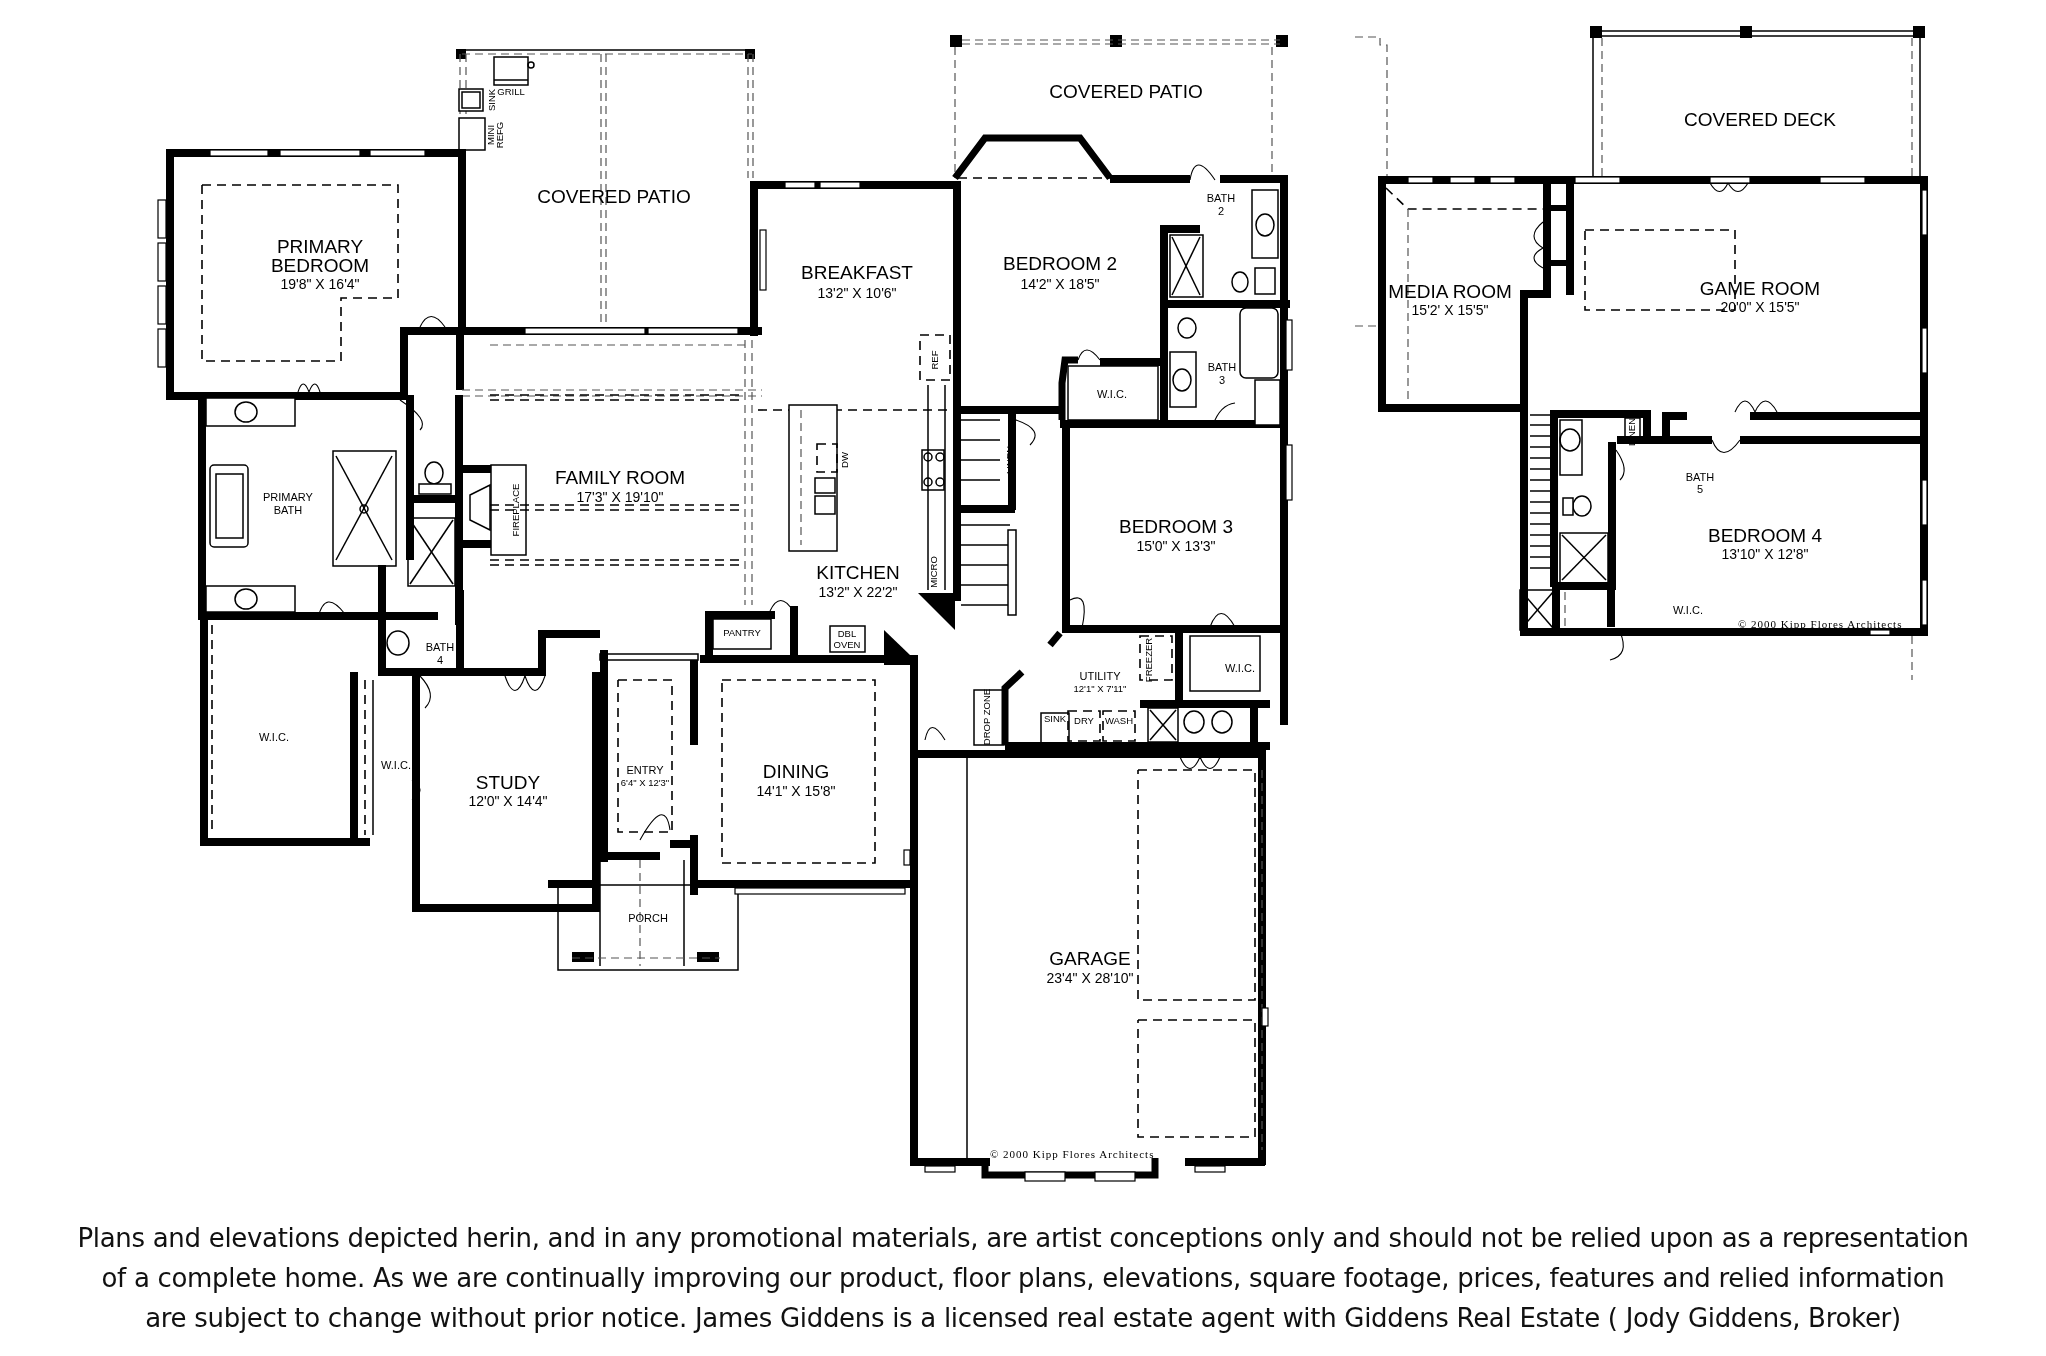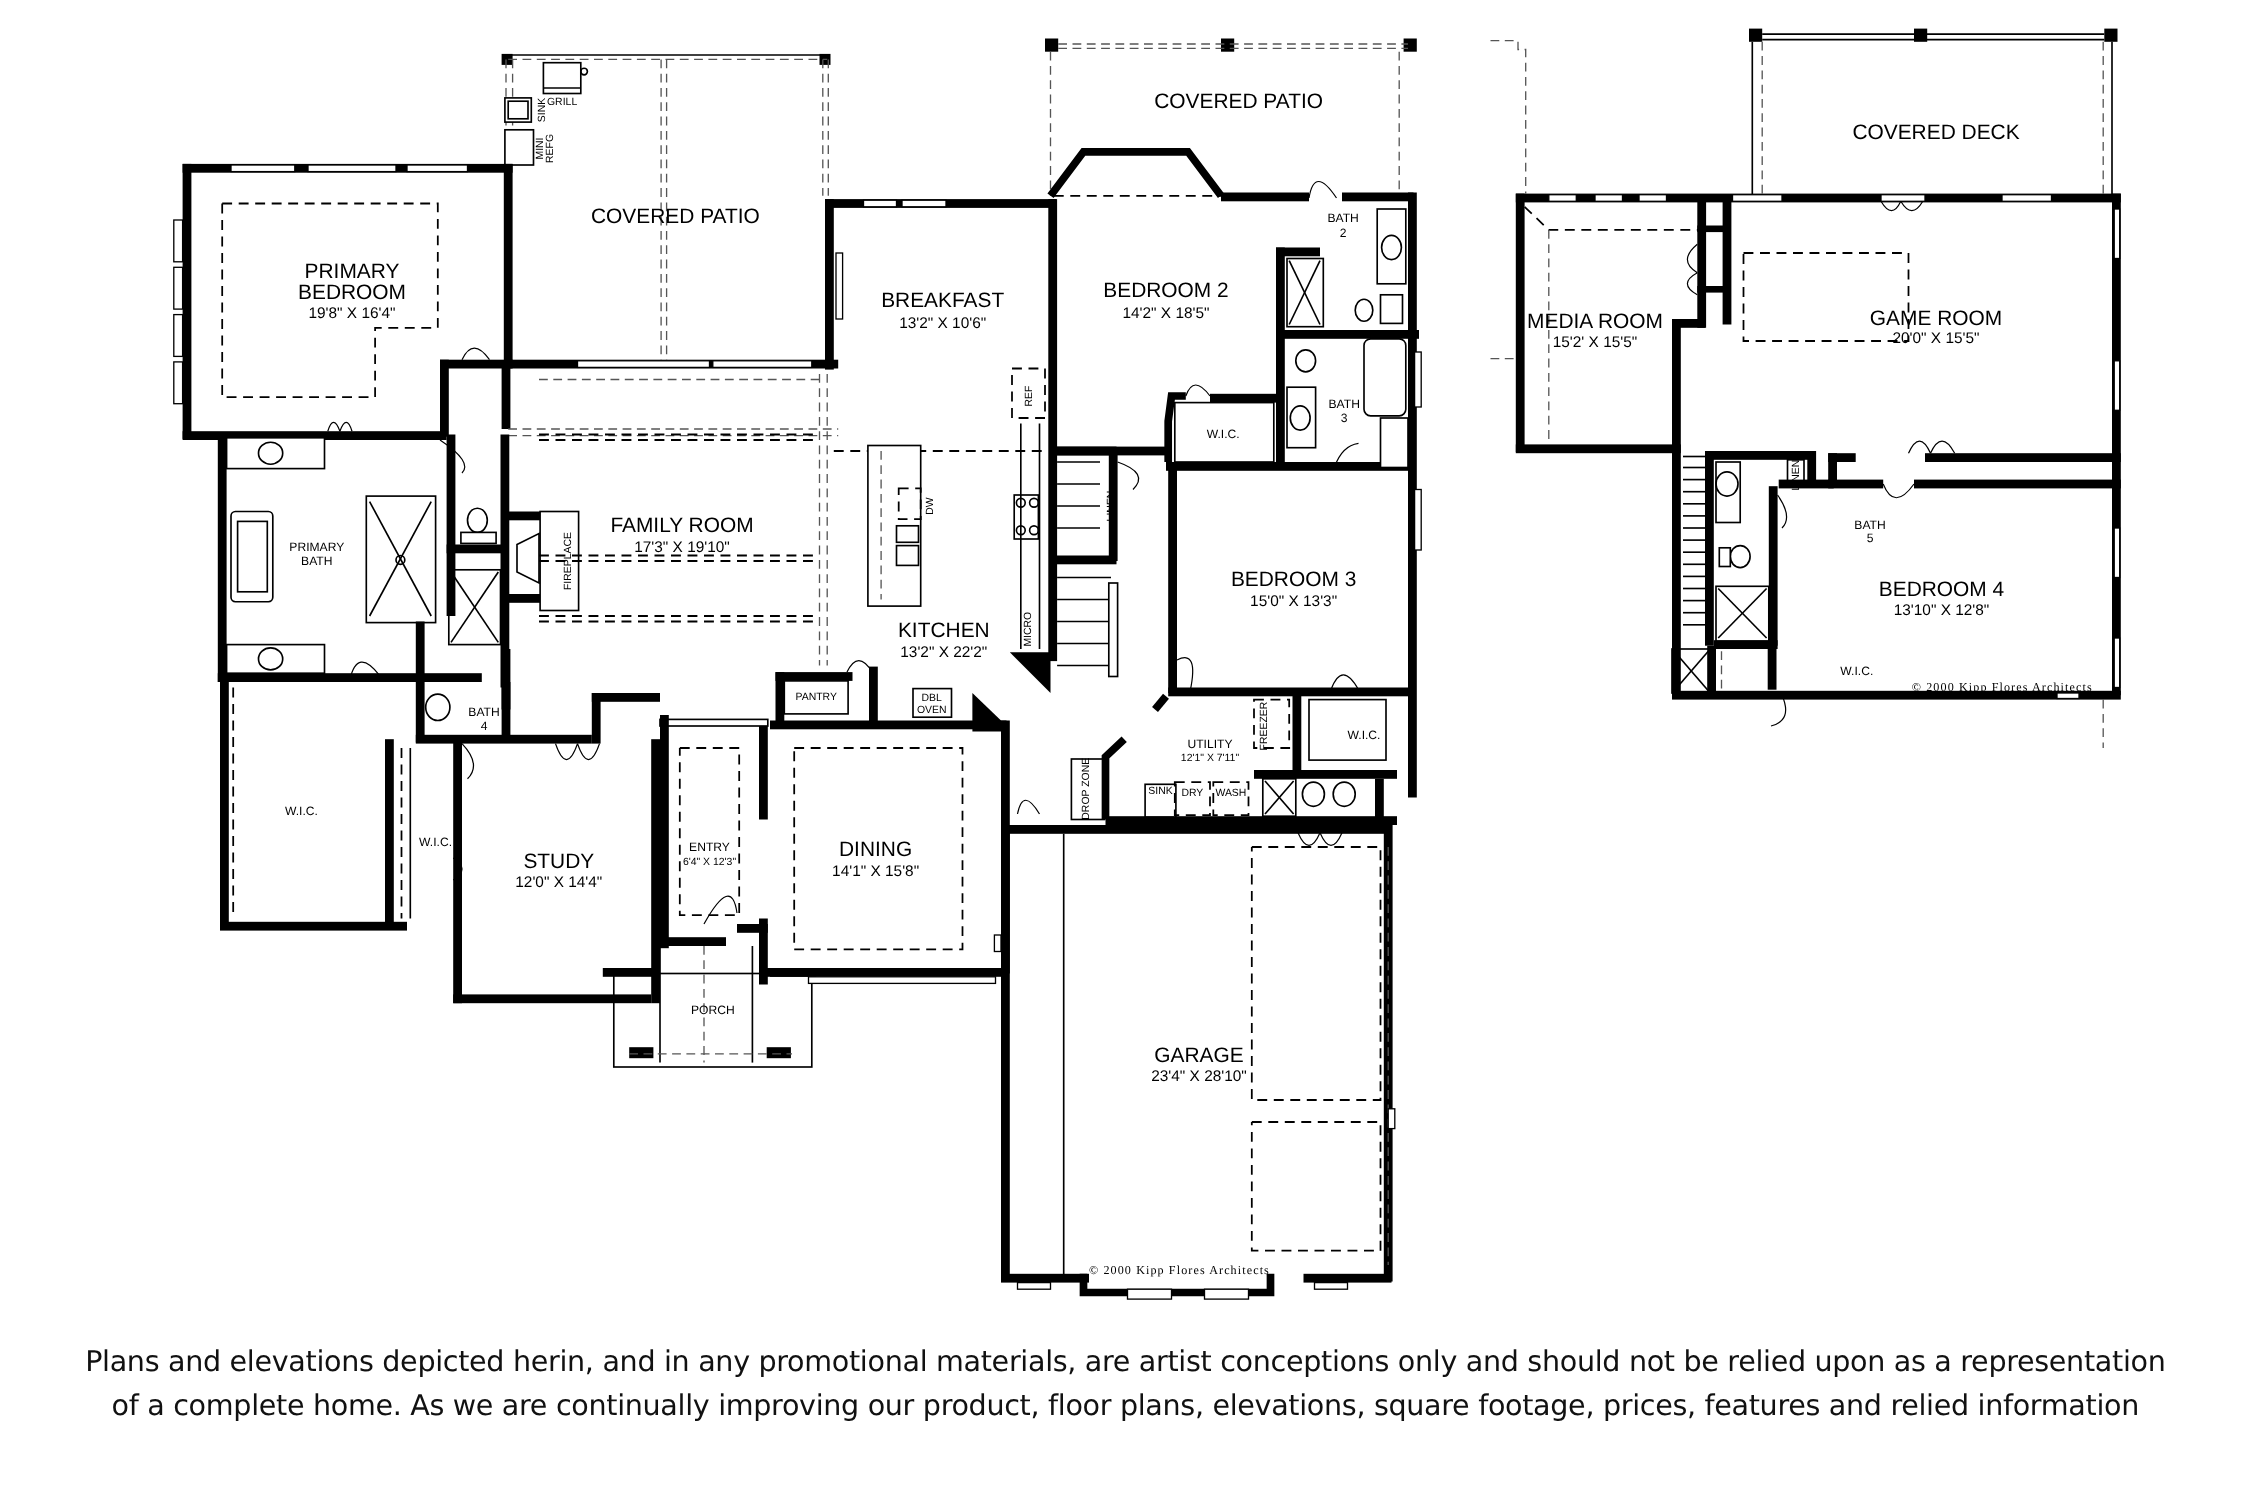--- a/index.html
+++ b/index.html
@@ -509,13 +509,14 @@
     <text class="lbl room-dim" x="1765" y="559">13'10" X 12'8"</text>
     <text class="lbl small" x="1688" y="614">W.I.C.</text>
     <text class="lbl tiny" x="0" y="0" transform="translate(1635,432) rotate(-90)">LINEN</text>
     <text class="copy" x="1738" y="628">© 2000 Kipp Flores Architects</text>
   </g>
 </svg>
 
 <div id="disclaimer">
   <div>Plans and elevations depicted herin, and in any promotional materials, are artist conceptions only and should not be relied upon as a representation</div>
   <div>of a complete home.  As we are continually improving our product, floor plans, elevations, square footage, prices, features and relied information</div>
+  <div>are subject to change without prior notice. James Giddens is a licensed real estate agent with Giddens Real Estate ( Jody Giddens, Broker)</div>
 </div>
 
 </body></html>

